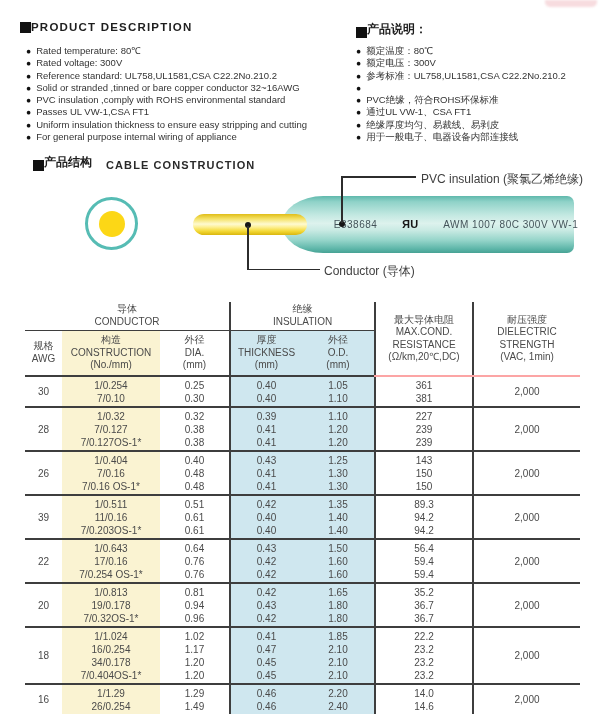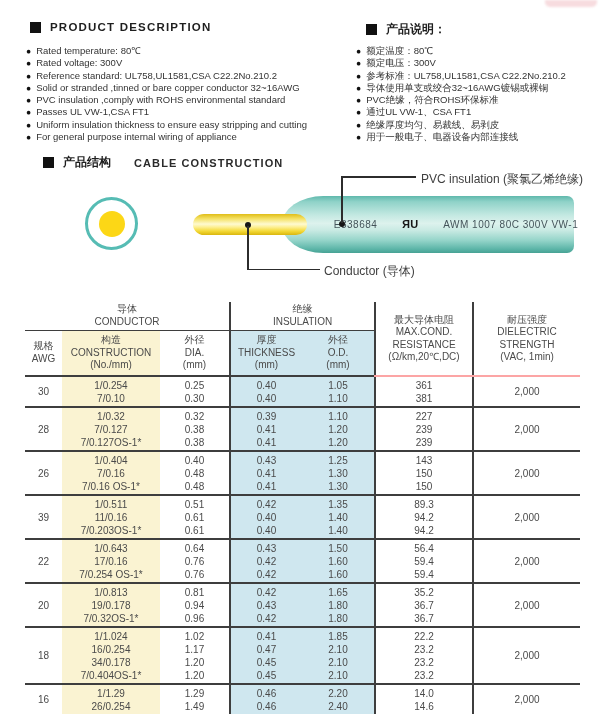--- a/index.html
+++ b/index.html
@@ -1,20 +1,20 @@
 <!DOCTYPE html>
 <html><head>
 <meta charset="utf-8">
 <style>
   html,body{margin:0;padding:0;background:#e8e8e8;}
   .page{position:relative;width:603px;height:714px;background:#ffffff;overflow:hidden;
         font-family:"Liberation Sans",sans-serif;color:#3c3c3c;margin:0 auto;}
   
-  .sec-hdr{position:absolute;display:flex;align-items:center;gap:9px;font-weight:bold;
-           font-size:12px;color:#1e1e1e;white-space:nowrap;margin-left:10px;}
+  .sec-hdr{position:absolute;display:flex;align-items:flex-end;gap:0;font-weight:bold;
+           font-size:12px;color:#1e1e1e;white-space:nowrap;}
   .sq{width:11px;height:11px;background:#111;flex:0 0 auto;}
   .en-title{letter-spacing:1.2px;font-size:11.5px;}
   .en-sub{letter-spacing:1.1px;font-size:11px;font-weight:bold;color:#2a2a2a;margin-left:14px;}
   
   .blist{position:absolute;font-size:9.5px;line-height:12.3px;color:#333;}
   .li{display:flex;align-items:flex-start;white-space:nowrap;}
   .blt{font-size:8.5px;margin-right:5px;line-height:12.3px;color:#111;}
   
   .xsec-ring{position:absolute;left:85px;top:197px;width:47px;height:47px;border-radius:50%;
              border:3.5px solid #56bcb4;background:#fff;}
@@ -112,21 +112,20 @@
       <div class="li">
         <span class="blt">●</span>
         <span>额定电压：300V</span>
       </div>
       <div class="li">
         <span class="blt">●</span>
         <span>参考标准：UL758,UL1581,CSA C22.2No.210.2</span>
       </div>
       <div class="li">
         <span class="blt">●</span>
-        <span>导体使用单支或绞合32~16AWG镀锡或裸铜</span>
       </div>
       <div class="li">
         <span class="blt">●</span>
         <span>PVC绝缘，符合ROHS环保标准</span>
       </div>
       <div class="li">
         <span class="blt">●</span>
         <span>通过UL VW-1、CSA FT1</span>
       </div>
       <div class="li">

